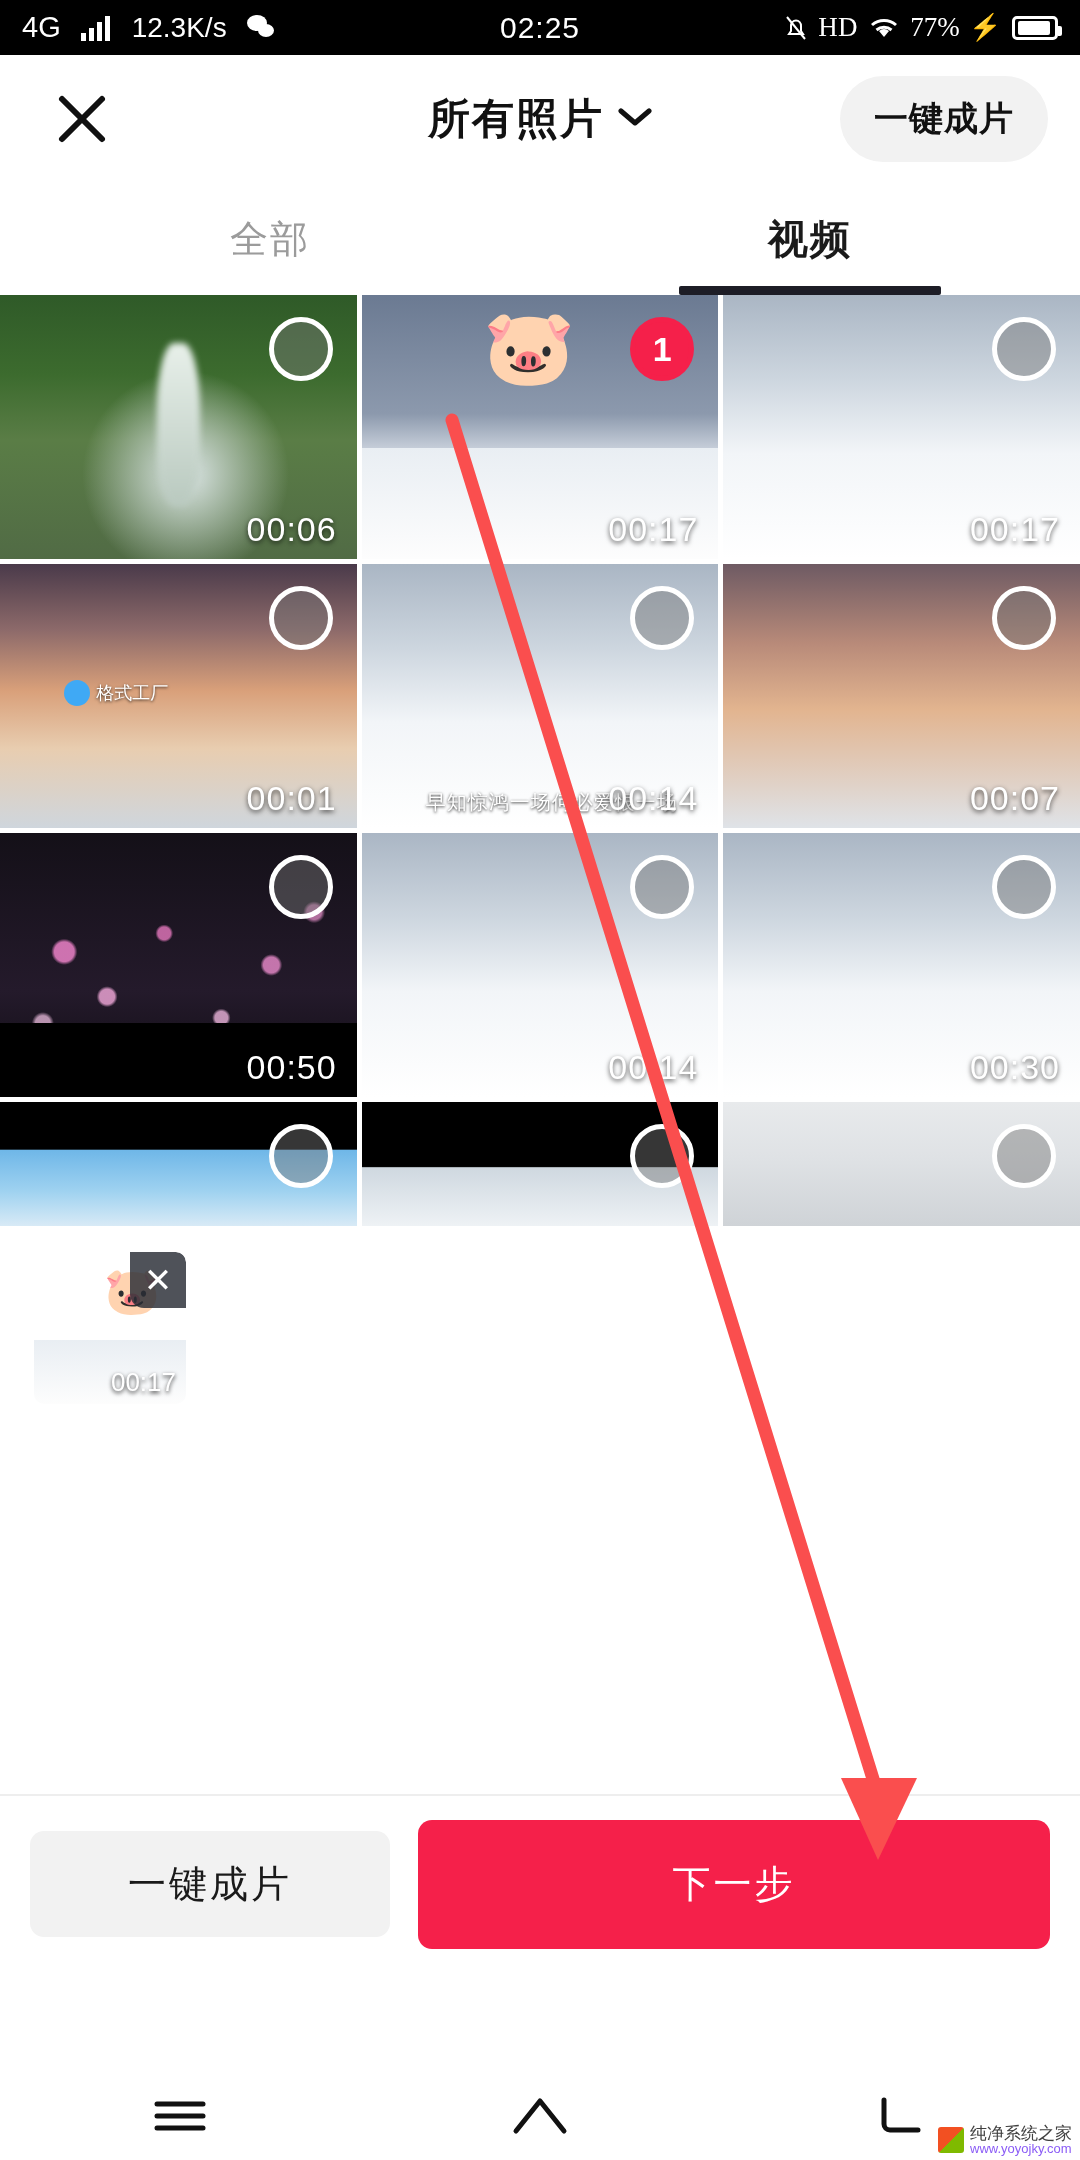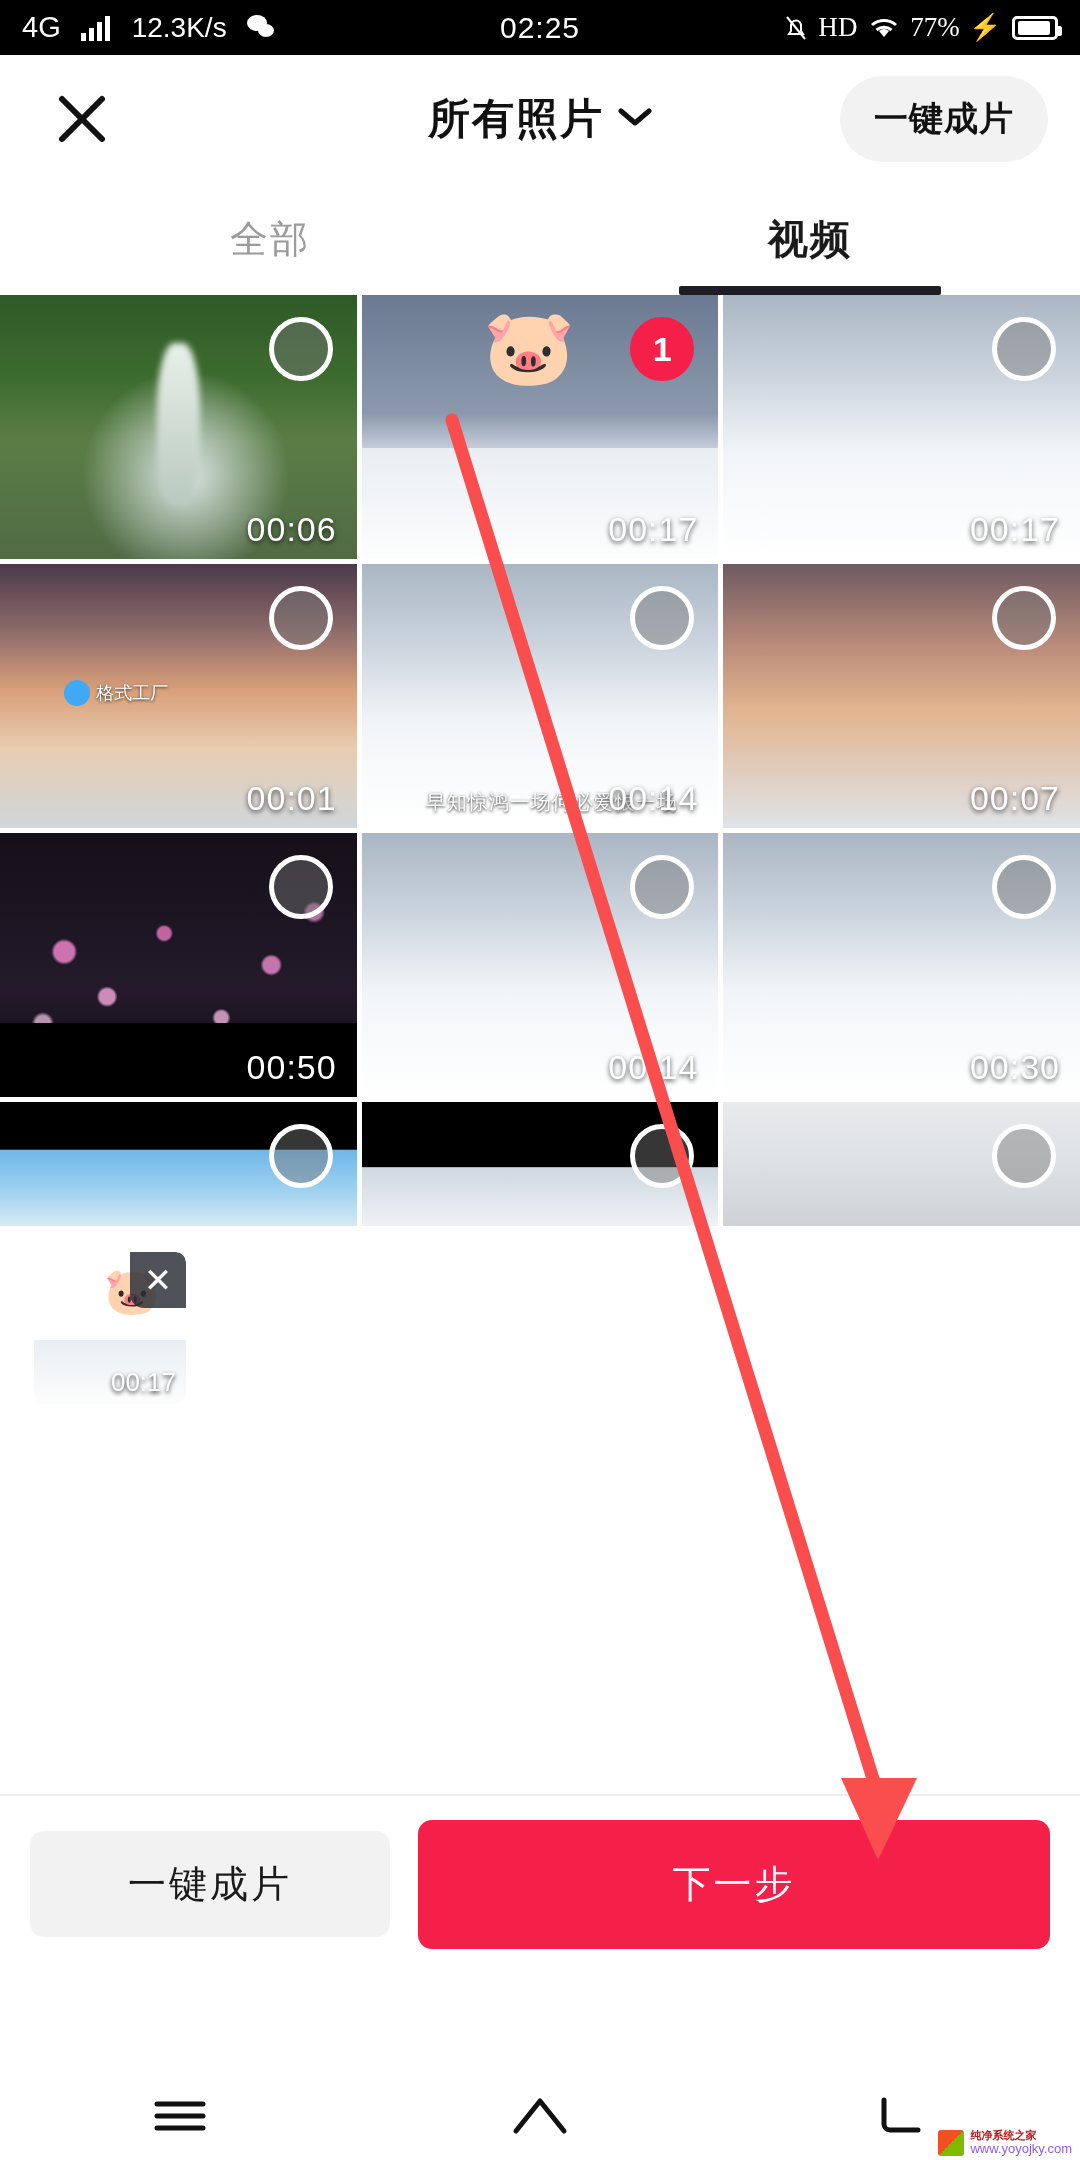--- a/index.html
+++ b/index.html
@@ -175,21 +175,21 @@
   }
   .navbar .nv{width:150px;height:88px;display:flex;align-items:center;justify-content:center;}
   .navbar svg{display:block}
   .wmk {
     position:absolute; right:8px; bottom:4px; display:flex; align-items:center; gap:6px;
     font-size:17px; color:#7b8794;
   }
   .wmk-logo{width:26px;height:26px;background:
       linear-gradient(135deg,#f25022 50%, #7fba00 50%);border-radius:3px;}
   .wmk-t{display:flex;flex-direction:column;line-height:1.05;}
-  .wmk-t b{font-size:11px;color:#b91c1c;font-weight:700}
+  .wmk-t b{font-size:17px;color:#404040;font-weight:400}
   .wmk-t i{font-size:13px;color:#8b5cf6;font-style:normal}
 
   
   .arrow-layer { position:absolute; inset:0; pointer-events:none; }
 </style>
 </head>
 <body>
 
 <div class="phone">
 

